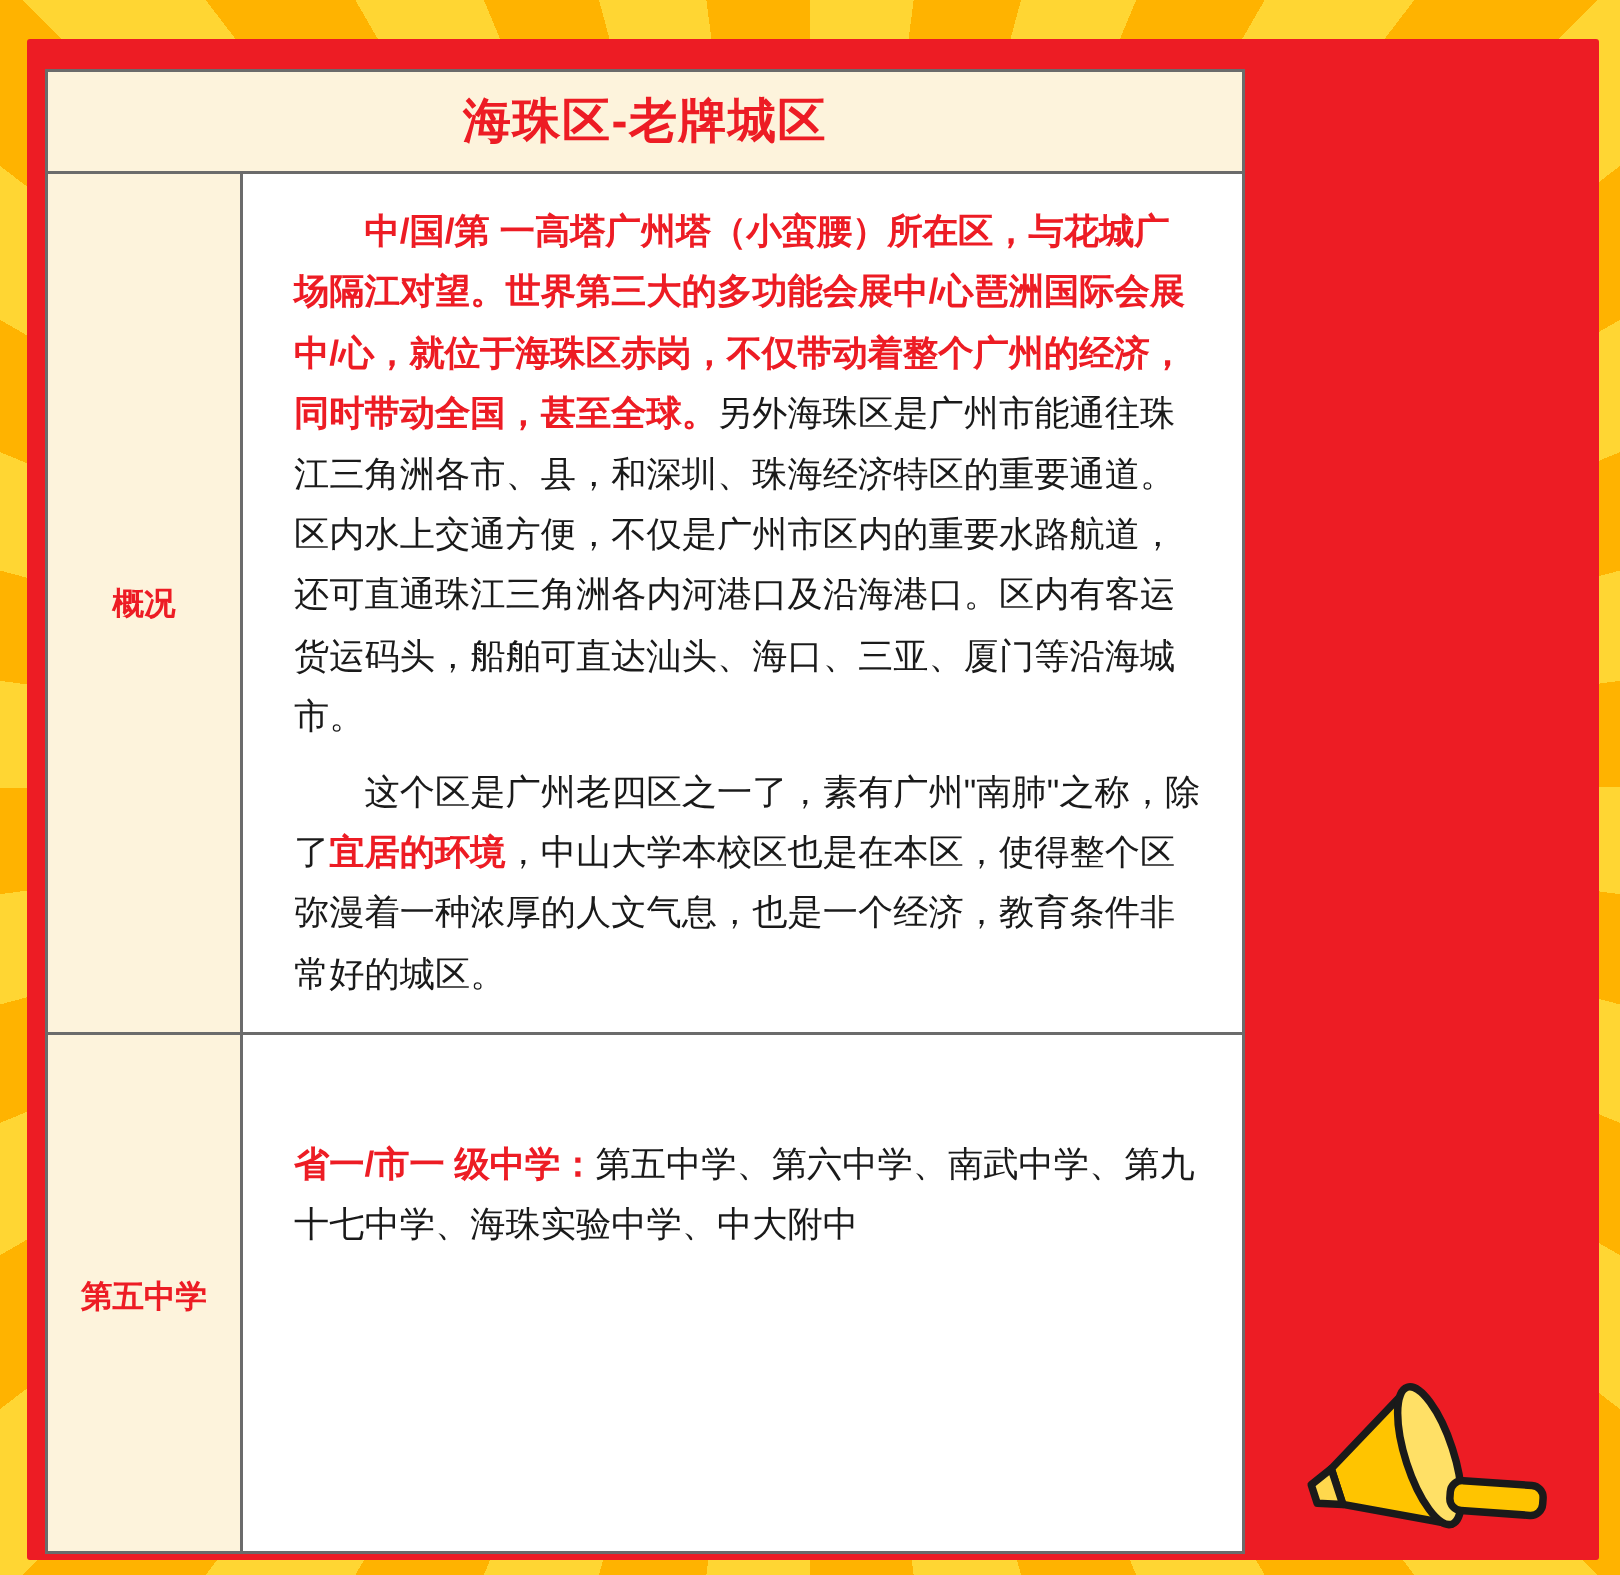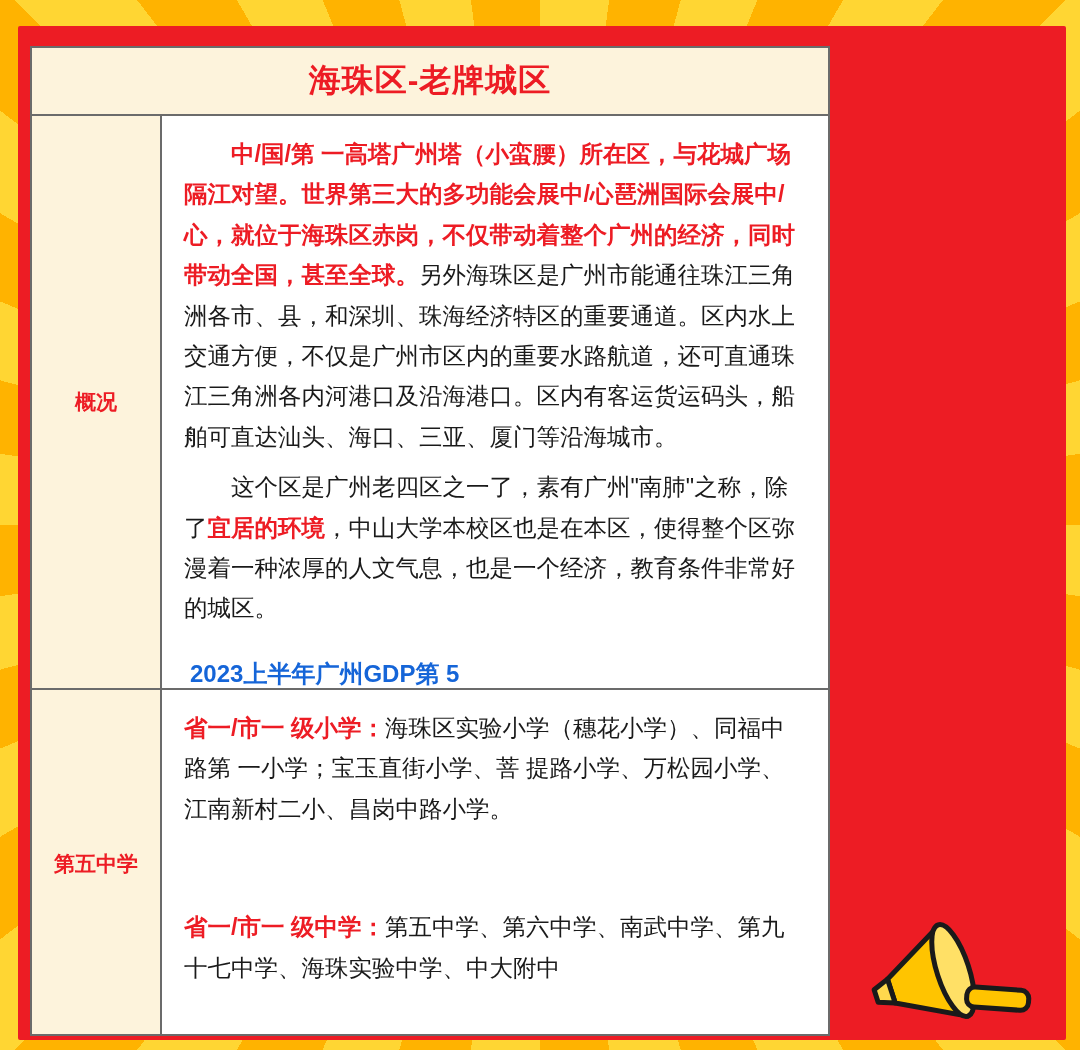--- a/index.html
+++ b/index.html
@@ -91,40 +91,40 @@
     color: #ED1C24;
     font-size: 21px;
     font-weight: bold;
     text-align: center;
     padding: 0 4px;
     box-sizing: border-box;
   }
   .row-body {
     flex: 1;
     background: #FFFFFF;
-    padding: 18px 26px 18px 22px;
+    padding: 18px 26px 18px 34px;
     box-sizing: border-box;
     font-size: 23.5px;
     line-height: 1.72;
     color: #1a1a1a;
   }
   #overview-body { height: 572px; }
   #education-body { height: 348px; }
 
   .para { margin: 0 0 10px 0; text-indent: 2em; }
   .red { color: #ED1C24; font-weight: bold; }
   .gdp {
     color: #1565D8;
     font-size: 24px;
     font-weight: bold;
     text-indent: 0;
     padding-left: 6px;
   }
   .edu-block { margin: 0 0 12px 0; text-indent: 0; }
-  .edu-block.second { margin-top: 78px; }
+  .edu-block.second { margin-top: 48px; }
   .edu-key { color: #ED1C24; font-weight: bold; }
 
   
   #megaphone {
     position: absolute;
     right: 10px;
     bottom: 0px;
     width: 210px;
     height: 150px;
     pointer-events: none;
@@ -152,23 +152,20 @@
         <p class="para">
           <span>这个区是广州老四区之一了，素有广州"南肺"之称，除了</span><span class="red">宜居的环境</span><span>，中山大学本校区也是在本区，使得整个区弥漫着一种浓厚的人文气息，也是一个经济，教育条件非常好的城区。</span>
         </p>
         <p class="gdp">2023上半年广州GDP第 5</p>
       </div>
     </div>
 
     <div class="section">
       <div class="row-label">第五中学</div>
       <div class="row-body" id="education-body">
-        <p class="edu-block">
-          <span class="edu-key">省一/市一 级小学：</span><span>海珠区实验小学（穗花小学）、同福中路第 一小学；宝玉直街小学、菩 提路小学、万松园小学、江南新村二小、昌岗中路小学。</span>
-        </p>
         <p class="edu-block second">
           <span class="edu-key">省一/市一 级中学：</span><span>第五中学、第六中学、南武中学、第九十七中学、海珠实验中学、中大附中</span>
         </p>
       </div>
     </div>
 
   </div>
 
   <svg id="megaphone" viewBox="0 0 210 150" xmlns="http://www.w3.org/2000/svg">
     <g transform="rotate(-18 105 75)">

